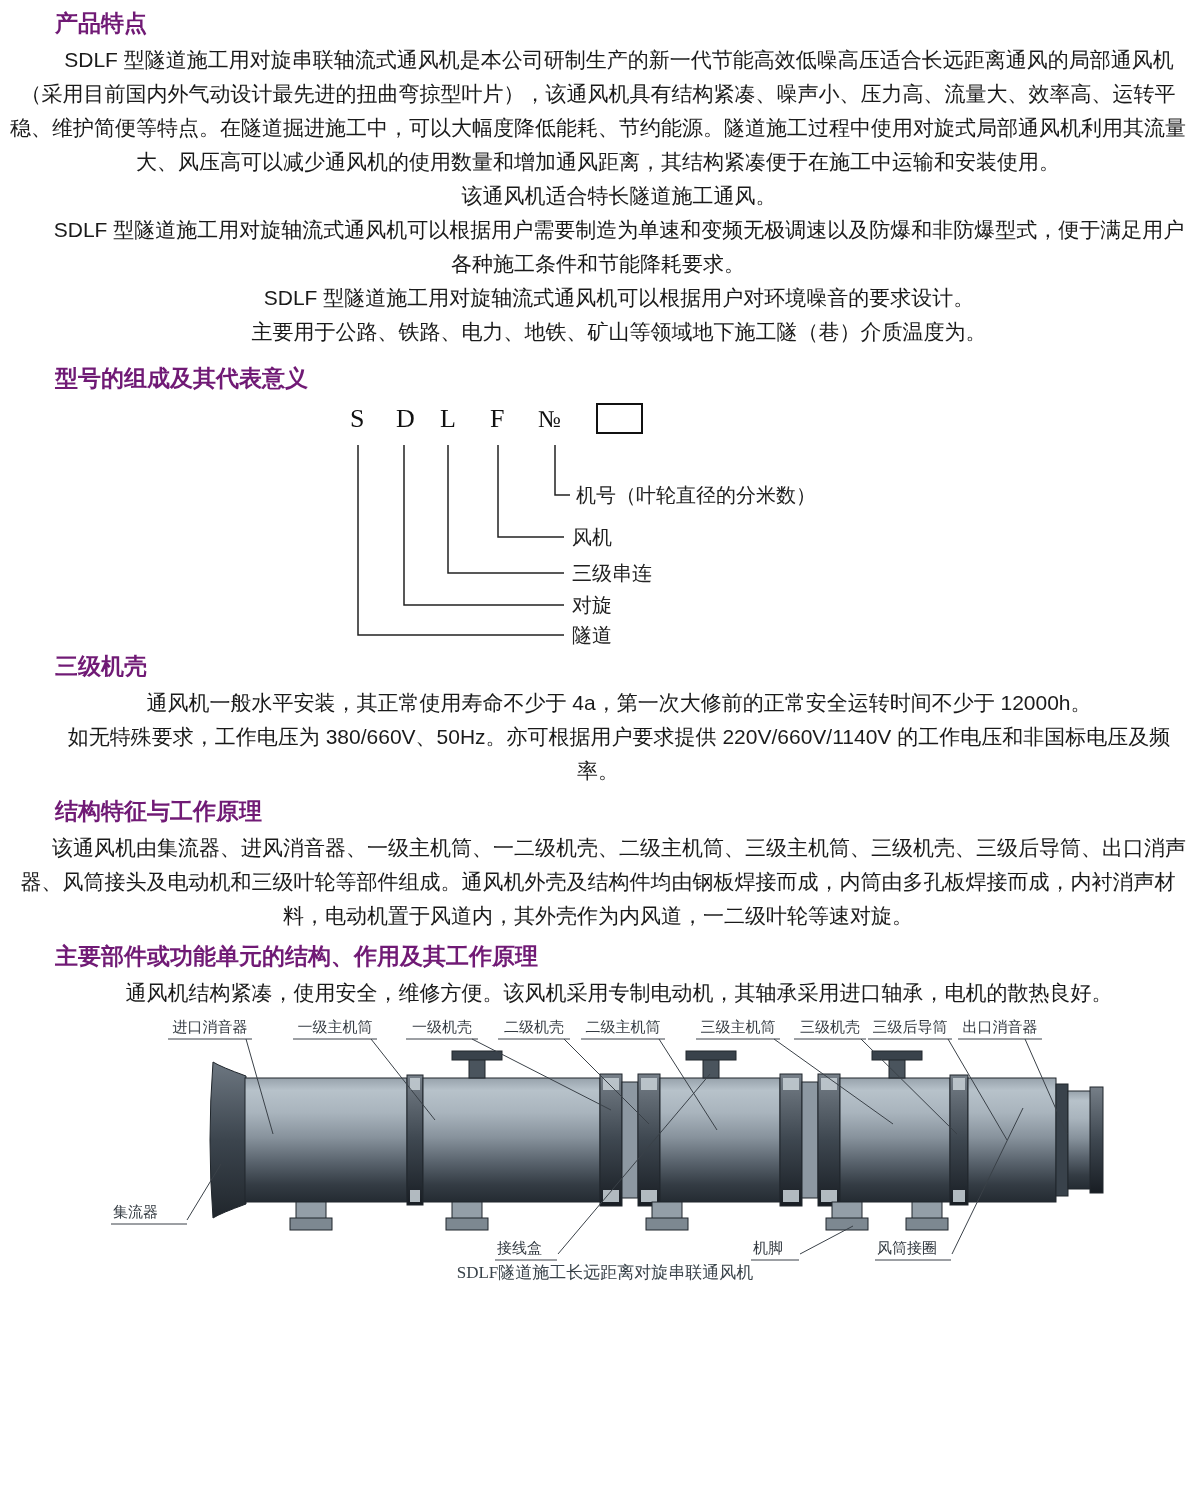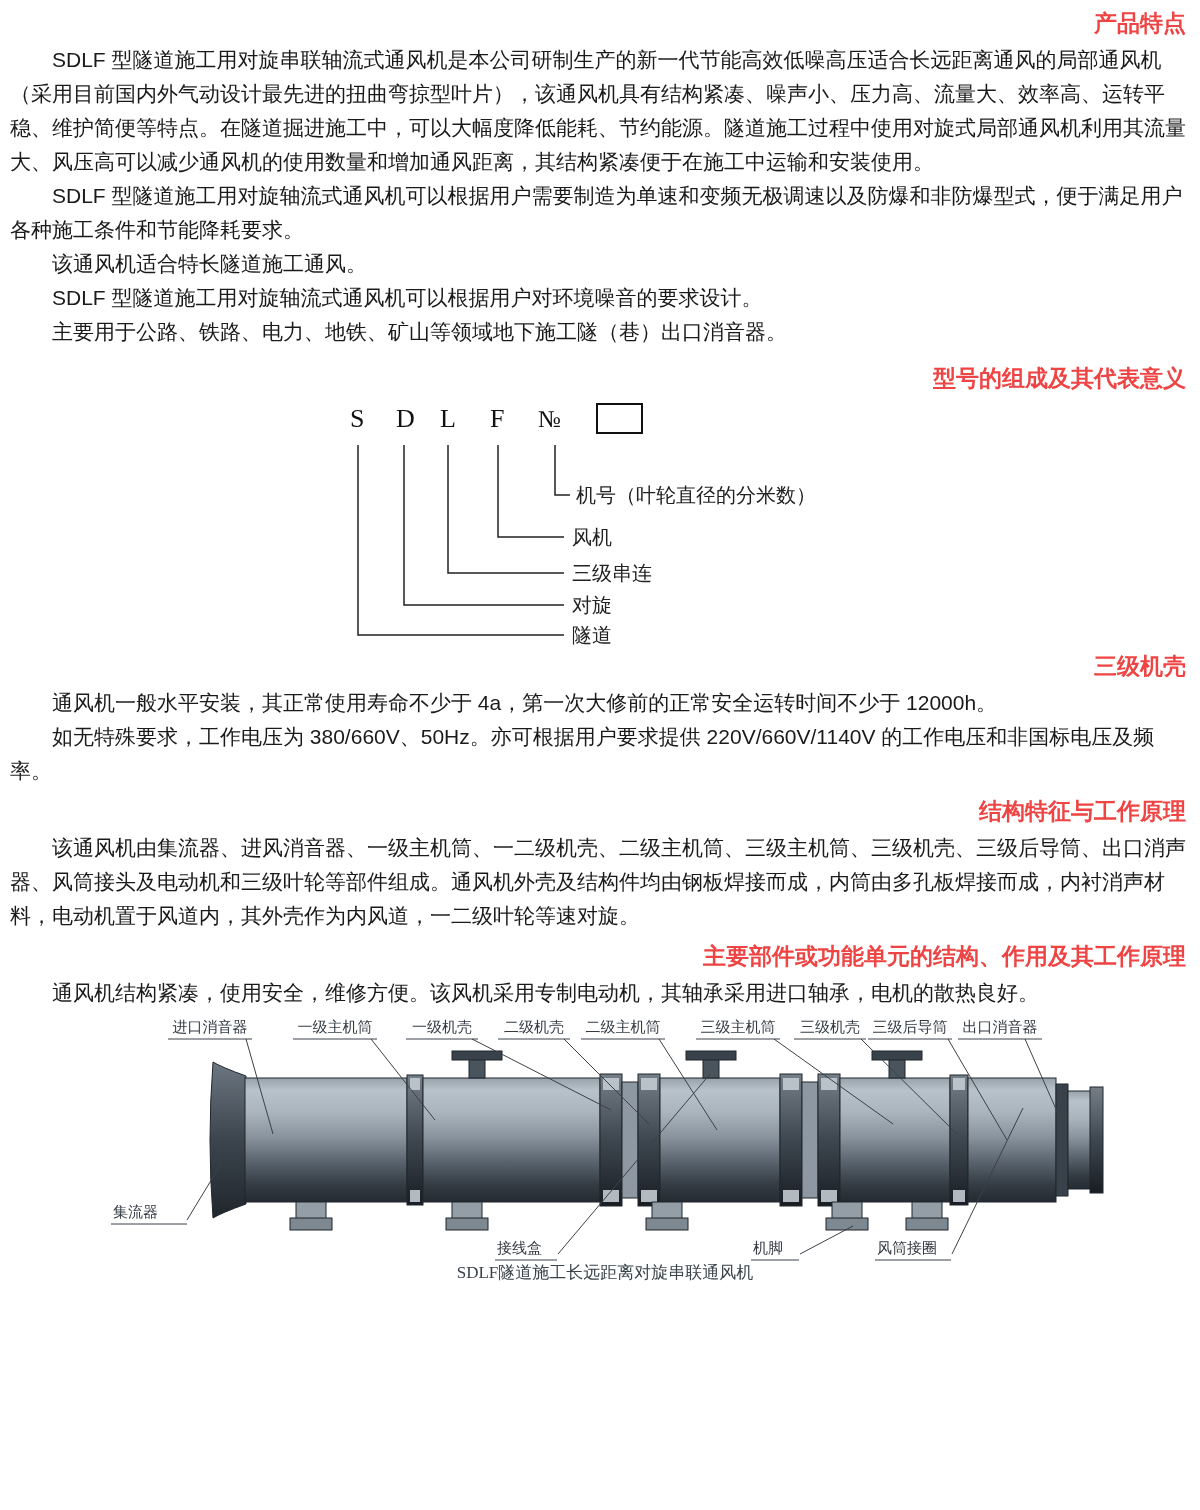--- a/index.html
+++ b/index.html
@@ -1,42 +1,42 @@
 <!DOCTYPE html>
 <html><head>
 <meta charset="utf-8">
 <style>
   html,body{margin:0;padding:0;background:#ffffff;}
   body{width:1200px;min-height:1510px;font-family:"Liberation Sans",sans-serif;color:#1a1a1a;}
   .doc{padding:8px 14px 0 10px;}
-  .sec-heading{color:#ef4444;font-size:23px;line-height:30px;font-weight:bold;margin:0 0 5px 45px;text-align:right;}
+  .sec-heading{color:#701a75;font-size:23px;line-height:30px;font-weight:bold;margin:0 0 5px 45px;}
   .mt{margin-top:14px;}
   .mt-sm{margin-top:8px;}
-  p.body{font-size:21px;line-height:34px;margin:0;text-indent:2em;}
+  p.body{font-size:21px;line-height:34px;margin:0;text-indent:2em;text-align:center;}
   .model-diagram-wrap{margin:6px 0 0 298px;}
   .fan-wrap{margin:2px 0 0 95px;}
   svg text{font-family:"Liberation Serif","DejaVu Serif",serif;}
   .dline{stroke:#222;stroke-width:1.5;fill:none;}
   .leader{stroke:#3a4148;stroke-width:1;fill:none;}
   .lbl{fill:#333a41;font-size:15px;}
   .blbl{fill:#333a41;font-size:15px;}
   .outline{stroke:#20262c;stroke-width:1;}
 </style>
 </head>
 <body>
 
 <div class="doc">
 
   <h2 class="sec-heading">产品特点</h2>
   <p class="body">SDLF 型隧道施工用对旋串联轴流式通风机是本公司研制生产的新一代节能高效低噪高压适合长远距离通风的局部通风机（采用目前国内外气动设计最先进的扭曲弯掠型叶片），该通风机具有结构紧凑、噪声小、压力高、流量大、效率高、运转平稳、维护简便等特点。在隧道掘进施工中，可以大幅度降低能耗、节约能源。隧道施工过程中使用对旋式局部通风机利用其流量大、风压高可以减少通风机的使用数量和增加通风距离，其结构紧凑便于在施工中运输和安装使用。</p>
+  <p class="body">该通风机适合特长隧道施工通风。</p>
   <p class="body">SDLF 型隧道施工用对旋轴流式通风机可以根据用户需要制造为单速和变频无极调速以及防爆和非防爆型式，便于满足用户各种施工条件和节能降耗要求。</p>
-  <p class="body">该通风机适合特长隧道施工通风。</p>
   <p class="body">SDLF 型隧道施工用对旋轴流式通风机可以根据用户对环境噪音的要求设计。</p>
 
-  <p class="body">主要用于公路、铁路、电力、地铁、矿山等领域地下施工隧（巷）出口消音器。</p>
+  <p class="body">主要用于公路、铁路、电力、地铁、矿山等领域地下施工隧（巷）介质温度为。</p>
 
   <h2 class="sec-heading mt">型号的组成及其代表意义</h2>
 
   <div class="model-diagram-wrap">
     <svg width="600" height="248" viewBox="0 0 600 248">
       <g>
         <text x="42" y="28" font-size="26" fill="#111">S</text>
         <text x="88" y="28" font-size="26" fill="#111">D</text>
         <text x="132" y="28" font-size="26" fill="#111">L</text>
         <text x="182" y="28" font-size="26" fill="#111">F</text>

